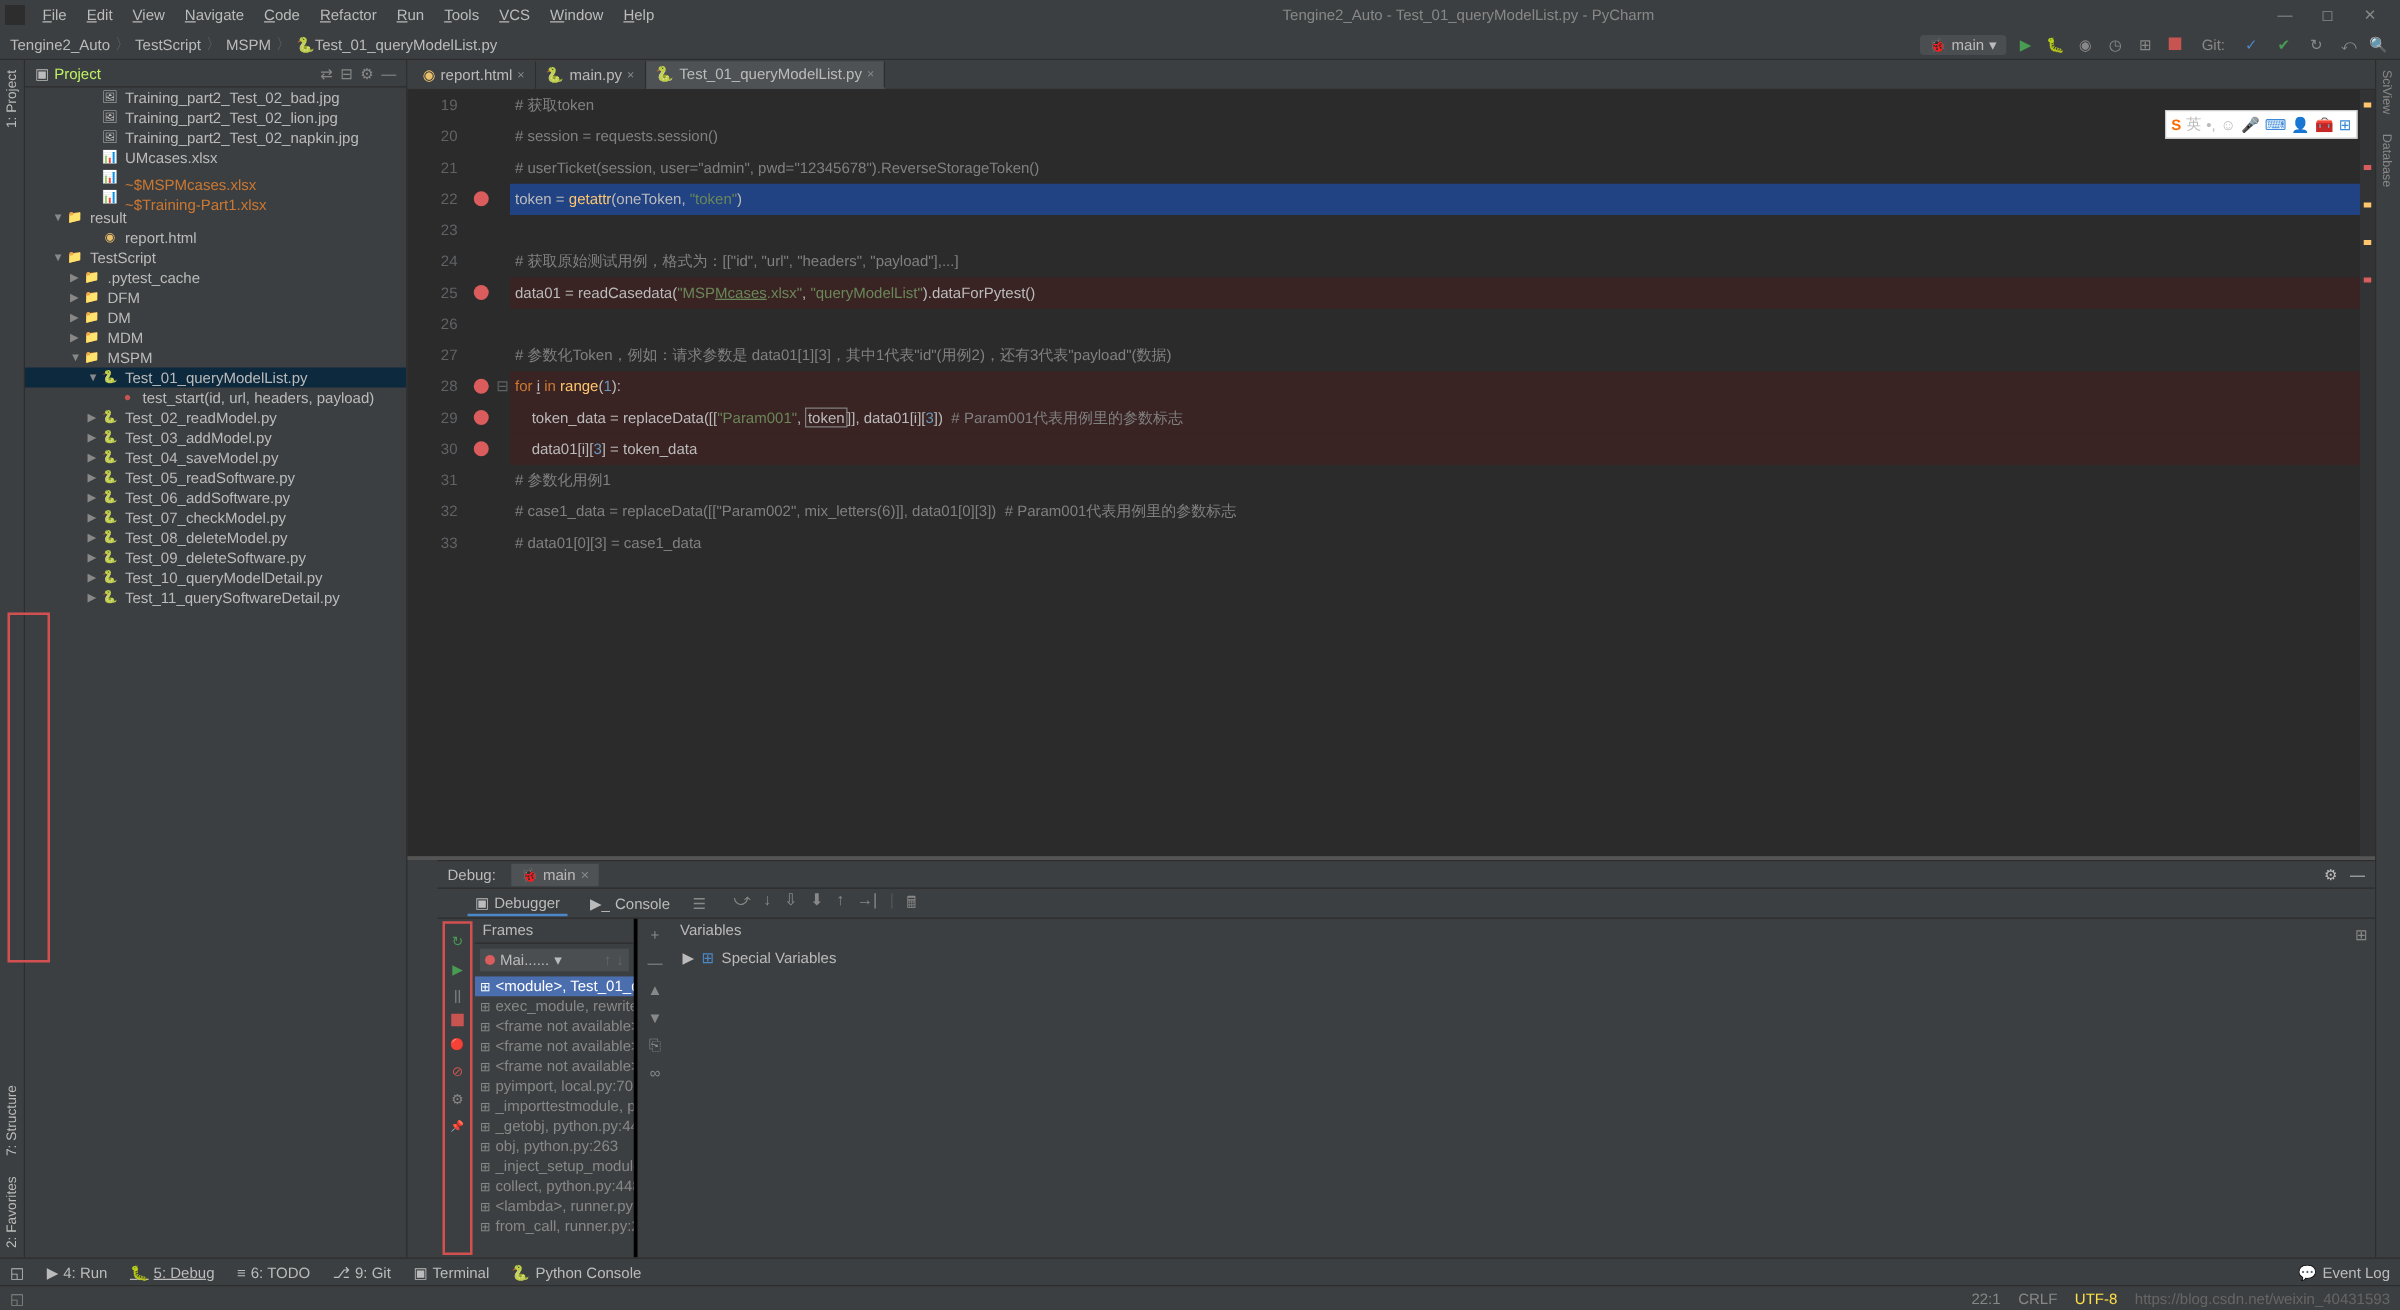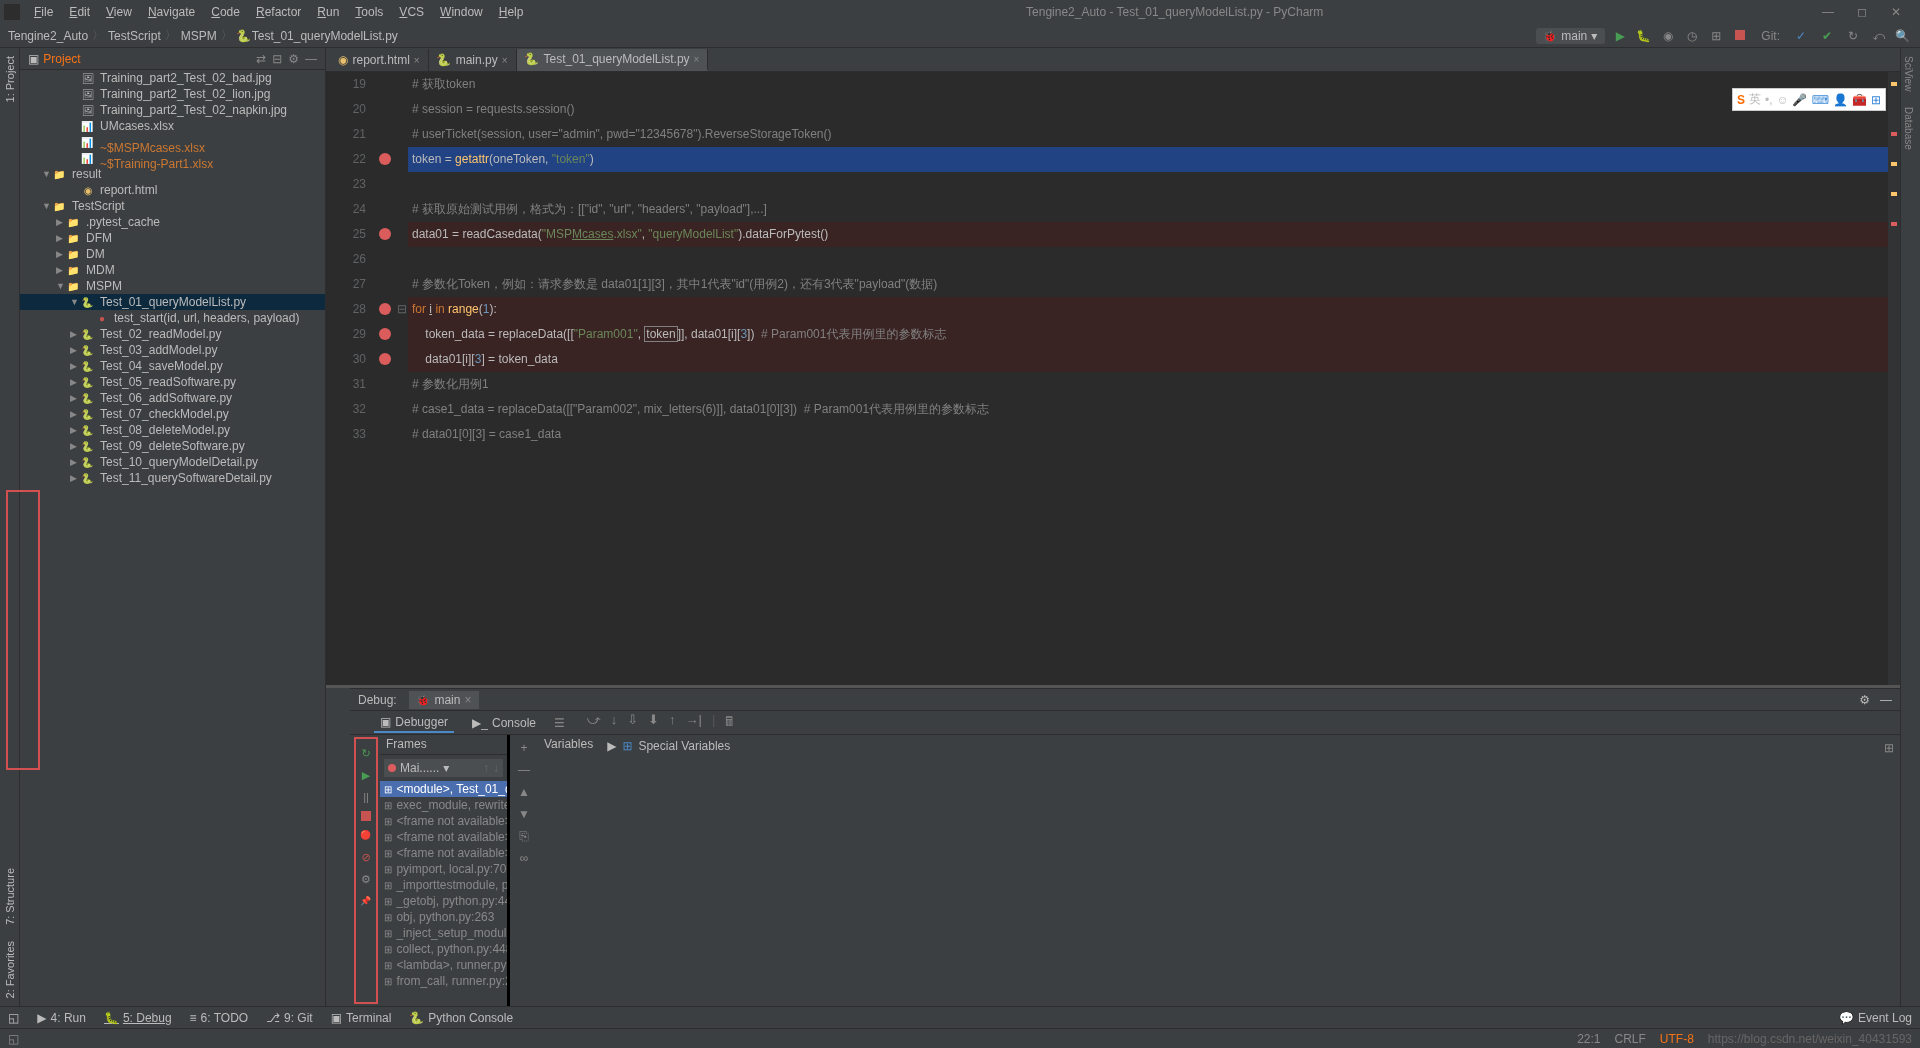--- a/index.html
+++ b/index.html
@@ -25,21 +25,21 @@
 .tb-stop { width: 10px; height: 10px; background: #c75450; display: inline-block; }
 .git-label { color: #888; margin-left: 6px; }
 .git-icons { display: flex; gap: 8px; margin-left: 6px; }
 .main-area { flex: 1; display: flex; min-height: 0; }
 .left-gutter { width: 20px; background: #3c3f41; border-right: 1px solid #2d2d2d; display: flex; flex-direction: column; align-items: center; }
 .left-gutter .tab-v { writing-mode: vertical-rl; transform: rotate(180deg); padding: 8px 2px; font-size: 11px; color: #bbb; cursor: pointer; }
 .right-gutter { width: 20px; background: #3c3f41; border-left: 1px solid #2d2d2d; }
 .right-gutter .tab-v { writing-mode: vertical-rl; padding: 8px 2px; font-size: 10px; color: #888; cursor: pointer; }
 .project-panel { width: 306px; background: #3c3f41; border-right: 1px solid #2d2d2d; display: flex; flex-direction: column; }
 .project-header { height: 22px; display: flex; align-items: center; padding: 0 8px; border-bottom: 1px solid #2d2d2d; }
-.project-header .title { flex: 1; color: #f97316; }
+.project-header .title { flex: 1; color: #bef264; }
 .project-header .icons { display: flex; gap: 6px; color: #888; }
 .tree { flex: 1; overflow: auto; font-size: 12px; }
 .tree-item { display: flex; align-items: center; height: 16px; padding-left: 8px; cursor: pointer; }
 .tree-item.selected { background: #0d293e; }
 .tree-item .arrow { width: 10px; color: #888; font-size: 9px; }
 .tree-item .ficon { width: 16px; height: 14px; margin-right: 4px; display: flex; align-items: center; justify-content: center; font-size: 10px; }
 .ficon.py::before { content: "🐍"; }
 .ficon.img::before { content: "🖼"; }
 .ficon.xls::before { content: "📊"; color: #6a8759; }
 .ficon.xls-tmp::before { content: "📊"; color: #c75450; }
@@ -96,21 +96,21 @@
 .dlb.sett::before { content: "⚙"; }
 .dlb.pin::before { content: "📌"; font-size: 9px; }
 .frames-panel { width: 130px; border-right: 3px solid #000000; display: flex; flex-direction: column; }
 .frames-panel .hdr { height: 20px; padding: 2px 6px; color: #bbb; border-bottom: 1px solid #2d2d2d; }
 .frames-panel .thread-sel { margin: 4px; background: #4b4e50; display: flex; align-items: center; padding: 2px 4px; gap: 4px; }
 .frames-panel .thread-sel .dot { width: 8px; height: 8px; background: #db5c5c; border-radius: 50%; }
 .frames-list { overflow: auto; }
 .frame-item { height: 16px; padding: 1px 4px; display: flex; align-items: center; gap: 4px; font-size: 11px; color: #888; white-space: nowrap; overflow: hidden; }
 .frame-item.sel { background: #4b6eaf; color: #fff; }
 .frame-item .ic::before { content: "⊞"; font-size: 10px; }
-.vars-panel { flex: 1; display: flex; }
+.vars-panel { flex: 1; display: flex; flex-direction: column; }
 .vars-panel .hdr { height: 20px; padding: 2px 6px; color: #bbb; }
 .vars-panel .body { flex: 1; padding: 4px 8px; }
 .var-item { display: flex; align-items: center; gap: 6px; color: #bbb; }
 .side-btns { width: 28px; display: flex; flex-direction: column; gap: 8px; padding-top: 6px; align-items: center; color: #888; }
 .bottom-bar { height: 22px; background: #3c3f41; border-top: 1px solid #2d2d2d; display: flex; align-items: center; padding: 0 8px; gap: 18px; color: #bbb; }
 .bottom-bar .btab { display: flex; align-items: center; gap: 4px; cursor: pointer; font-size: 11px; }
 .bottom-bar .btab.active { text-decoration: underline; }
 .bottom-bar .spacer { flex: 1; }
 .status-bar { height: 20px; background: #3c3f41; border-top: 1px solid #2d2d2d; display: flex; align-items: center; padding: 0 8px; color: #888; font-size: 11px; }
 .status-bar .right { margin-left: auto; display: flex; gap: 14px; }
@@ -577,21 +577,21 @@
     <span>💬</span>
     <span>Event Log</span>
   </div>
 </div>
 
 <div class="status-bar">
   <span>◱</span>
   <div class="right">
     <span>22:1</span>
     <span>CRLF</span>
-    <span style="color:#f97316">UTF-8</span>
+    <span style="color:#fde047">UTF-8</span>
     <span style="color:#666">https://blog.csdn.net/weixin_40431593</span>
   </div>
 </div>
 
 <div class="floating-ime">
   <span class="s-logo">S</span>
   <span>英</span>
   <span>•,</span>
   <span>☺</span>
   <span style="color:#3b8ad8">🎤</span>

